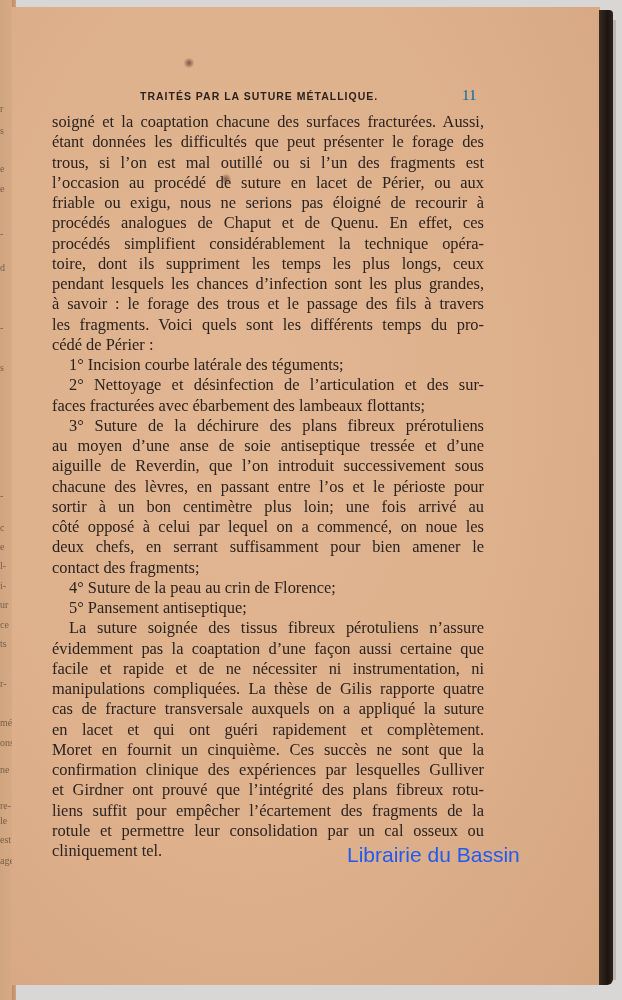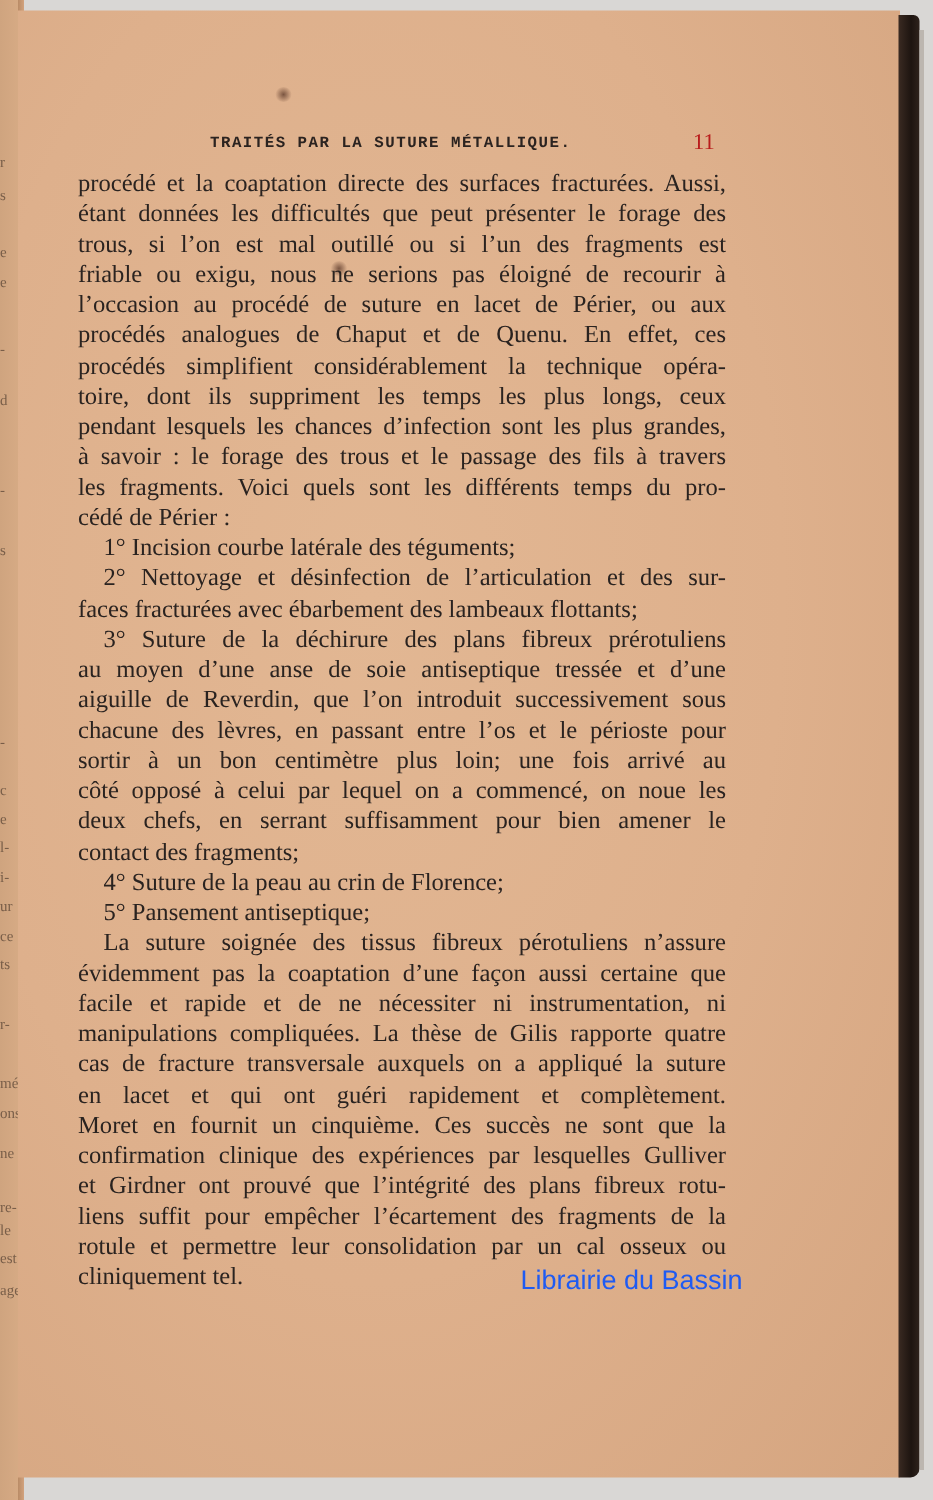--- a/index.html
+++ b/index.html
@@ -37,44 +37,44 @@
     position: absolute; left: 613px; top: 20px; width: 3px; height: 960px;
     background: #bcb6b0;
   }
   .stain {
     position: absolute; border-radius: 50%;
     background: radial-gradient(circle, rgba(90,55,40,0.75), rgba(90,55,40,0) 70%);
   }
   .running-head {
     position: absolute; left: 140px; top: 90px; width: 340px;
     font-size: 10.5px; letter-spacing: 1px; color: #2b2320;
-    font-family: Liberation Mono, monospace; font-weight: bold;
+    font-family: Liberation Sans, sans-serif; font-weight: bold;
     white-space: nowrap;
   }
   .page-number {
     position: absolute; left: 462px; top: 87px;
-    font-size: 15px; color: #b91c1c; font-family: "Liberation Serif", serif;
+    font-size: 15px; color: #0369a1; font-family: "Liberation Serif", serif;
   }
   .text-block {
     position: absolute; left: 52px; top: 112px; width: 432px;
     color: #2a2320;
     font-family: "Liberation Serif", serif;
     font-size: 16.4px;
     line-height: 20.25px;
   }
   .line {
     display: block; white-space: nowrap; text-align: justify; text-align-last: justify;
     height: 20.25px; overflow: visible;
   }
   .line.last { text-align-last: left; }
   .line.indent { padding-left: 17px; }
   .watermark {
     position: absolute; left: 347px; top: 843px;
     font-family: "Liberation Sans", sans-serif;
-    font-size: 18px; color: #1f5bf2; white-space: nowrap;
+    font-size: 21px; color: #1f5bf2; white-space: nowrap;
   }
 </style>
 </head>
 <body>
 
 <div class="prev-page"></div>
 <div class="prev-page-strip" id="prev-strip">
     <span class="prev-frag" style="top: 103px;">r</span>
     <span class="prev-frag" style="top: 125px;">s</span>
     <span class="prev-frag" style="top: 163px;">e</span>
@@ -108,25 +108,25 @@
 <div class="spine"></div>
 <div class="spine-edge"></div>
 
 <div class="stain" style="left:183px;top:58px;width:12px;height:10px;"></div>
 <div class="stain" style="left:220px;top:174px;width:12px;height:10px;"></div>
 
 <div class="running-head">TRAITÉS PAR LA SUTURE MÉTALLIQUE.</div>
 <div class="page-number">11</div>
 
 <div class="text-block" id="text-block">
-    <span class="line">procédé et la coaptation directe des surfaces fracturées. Aussi,</span>
+    <span class="line">soigné et la coaptation chacune des surfaces fracturées. Aussi,</span>
     <span class="line">étant données les difficultés que peut présenter le forage des</span>
     <span class="line">trous, si l’on est mal outillé ou si l’un des fragments est</span>
+    <span class="line">l’occasion au procédé de suture en lacet de Périer, ou aux</span>
     <span class="line">friable ou exigu, nous ne serions pas éloigné de recourir à</span>
-    <span class="line">l’occasion au procédé de suture en lacet de Périer, ou aux</span>
     <span class="line">procédés analogues de Chaput et de Quenu. En effet, ces</span>
     <span class="line">procédés simplifient considérablement la technique opéra-</span>
     <span class="line">toire, dont ils suppriment les temps les plus longs, ceux</span>
     <span class="line">pendant lesquels les chances d’infection sont les plus grandes,</span>
     <span class="line">à savoir : le forage des trous et le passage des fils à travers</span>
     <span class="line">les fragments. Voici quels sont les différents temps du pro-</span>
     <span class="line last">cédé de Périer :</span>
     <span class="line indent last">1° Incision courbe latérale des téguments;</span>
     <span class="line indent">2° Nettoyage et désinfection de l’articulation et des sur-</span>
     <span class="line last">faces fracturées avec ébarbement des lambeaux flottants;</span>

